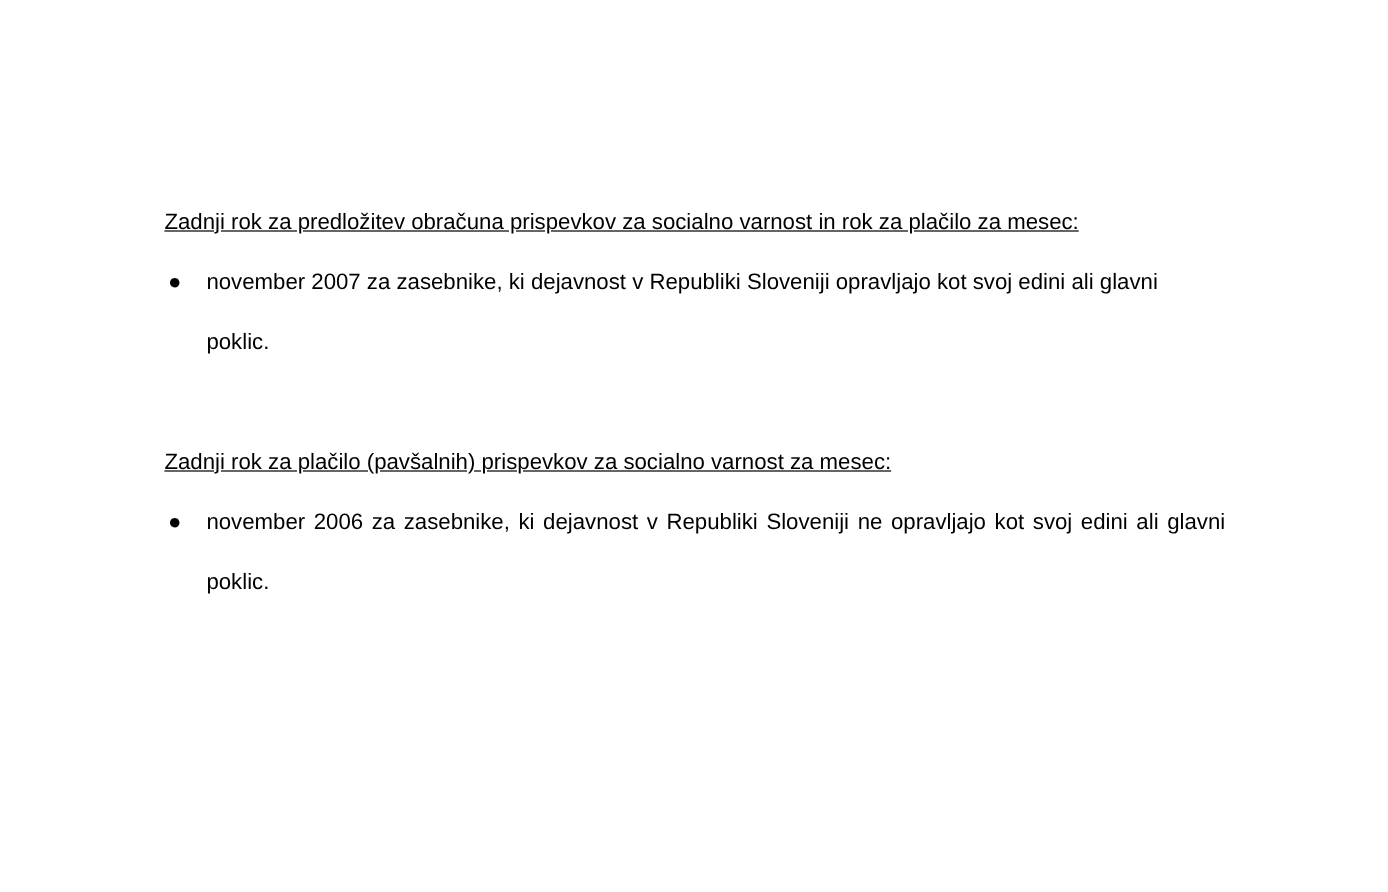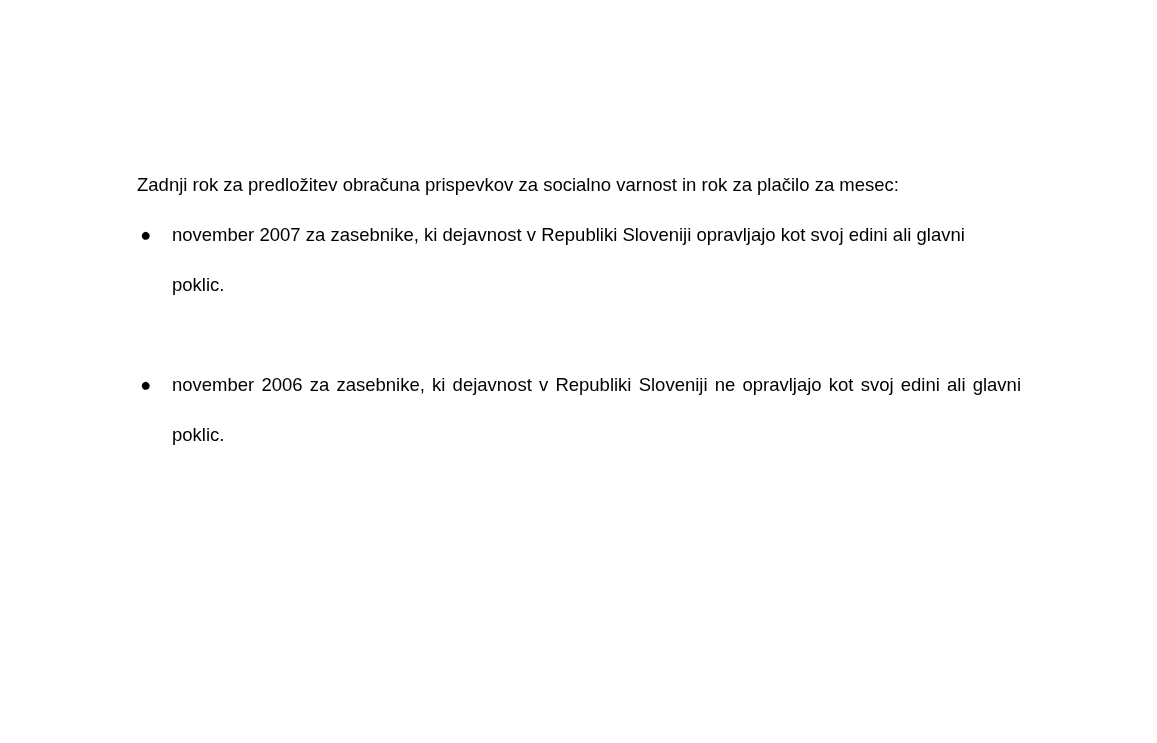--- a/index.html
+++ b/index.html
@@ -24,20 +24,21 @@
     position: absolute;
     left: 137px;
     top: 160px;
     width: 884px;
   }
   .para {
     font-size: 18.5px;
     line-height: 50px;
     margin: 0;
     text-align: left;
+    text-decoration: underline;
   }
   .bullet-list {
     list-style: none;
     margin: 0;
     padding: 0;
   }
   .bullet-item {
     position: relative;
     padding-left: 35px;
     font-size: 18.5px;
@@ -72,20 +73,21 @@
 
     <ul class="bullet-list">
       <li class="bullet-item">
         <span class="dot">●</span>
         <span class="text">november 2007 za zasebnike, ki dejavnost v Republiki Sloveniji opravljajo kot svoj edini ali glavni poklic.</span>
       </li>
     </ul>
 
     <div class="gap"></div>
 
+    <p class="para">Zadnji rok za plačilo (pavšalnih) prispevkov za socialno varnost za mesec:</p>
 
     <ul class="bullet-list">
       <li class="bullet-item justify">
         <span class="dot">●</span>
         <span class="text">november 2006 za zasebnike, ki dejavnost v Republiki Sloveniji ne opravljajo kot svoj edini ali glavni poklic.</span>
       </li>
     </ul>
 
   </div>
 </div>

